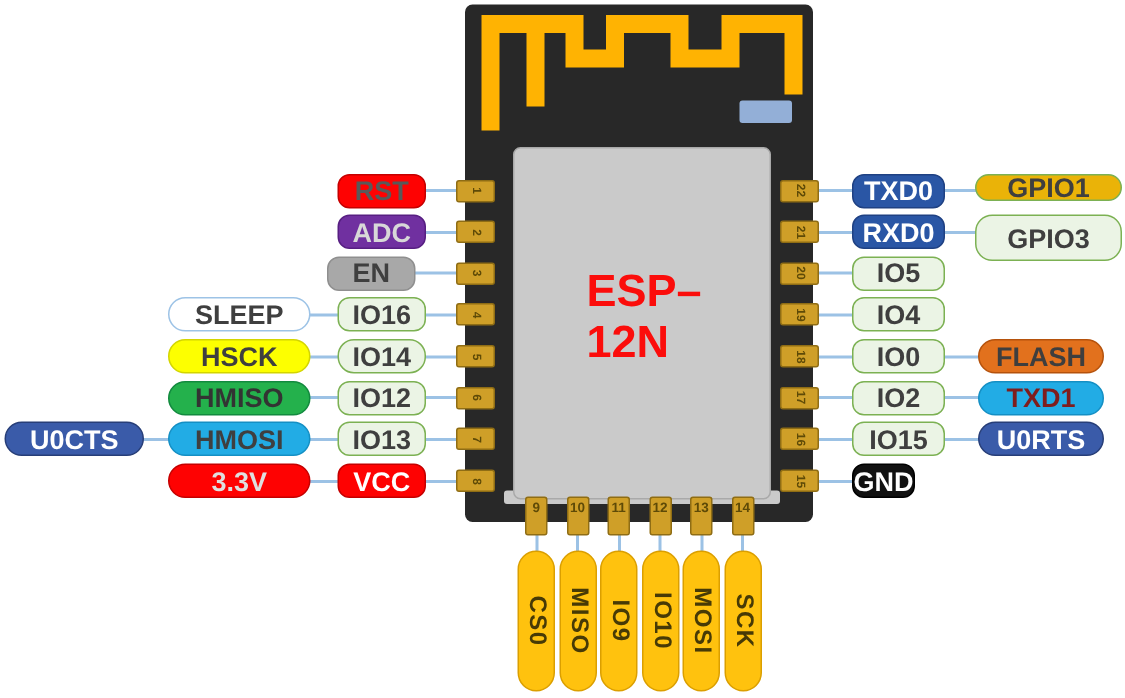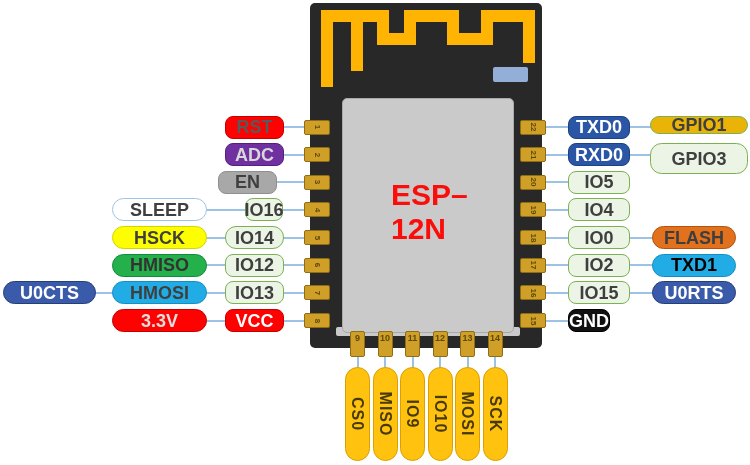--- a/index.html
+++ b/index.html
@@ -64,21 +64,21 @@
       <div class="pill" style="left: 225px; top: 143.15px; width: 59px; height: 23px; background: rgb(112, 48, 160); border: 1.5px solid rgb(87, 31, 130); color: rgb(216, 216, 216); border-radius: 8px;">ADC</div>
       <div class="wire" style="left: 240px; top: 181.3px; width: 72px; background: rgb(156, 194, 229);"></div>
       <div class="pad" style="left: 304px; top: 174.8px; width: 26px; height: 15px; background: rgb(207, 159, 40); border: 1px solid rgb(143, 109, 20);">
         <span class="num" style="color: rgb(94, 74, 7);">3</span>
       </div>
       <div class="pill" style="left: 218px; top: 170.8px; width: 59px; height: 23px; background: rgb(168, 168, 168); border: 1.5px solid rgb(143, 143, 143); color: rgb(63, 63, 63); border-radius: 8px;">EN</div>
       <div class="wire" style="left: 130px; top: 208.95px; width: 182px; background: rgb(156, 194, 229);"></div>
       <div class="pad" style="left: 304px; top: 202.45px; width: 26px; height: 15px; background: rgb(207, 159, 40); border: 1px solid rgb(143, 109, 20);">
         <span class="num" style="color: rgb(94, 74, 7);">4</span>
       </div>
-      <div class="pill" style="left: 225px; top: 198.45px; width: 38px; height: 23px; background: rgb(235, 244, 229); border: 1.5px solid rgb(124, 177, 83); color: rgb(63, 63, 63); border-radius: 8px; margin-left: 20px;">IO16</div>
+      <div class="pill" style="left: 225px; top: 198.45px; width: 59px; height: 23px; background: rgb(235, 244, 229); border: 1.5px solid rgb(124, 177, 83); color: rgb(63, 63, 63); border-radius: 8px;">IO16</div>
       <div class="pill" style="left: 112px; top: 198.45px; width: 95px; height: 23px; background: rgb(255, 255, 255); border: 1.5px solid rgb(157, 195, 230); color: rgb(63, 63, 63); border-radius: 11.5px;">SLEEP</div>
       <div class="wire" style="left: 130px; top: 236.6px; width: 182px; background: rgb(156, 194, 229);"></div>
       <div class="pad" style="left: 304px; top: 230.1px; width: 26px; height: 15px; background: rgb(207, 159, 40); border: 1px solid rgb(143, 109, 20);">
         <span class="num" style="color: rgb(94, 74, 7);">5</span>
       </div>
       <div class="pill" style="left: 225px; top: 226.1px; width: 59px; height: 23px; background: rgb(235, 244, 229); border: 1.5px solid rgb(124, 177, 83); color: rgb(63, 63, 63); border-radius: 11px;">IO14</div>
       <div class="pill" style="left: 112px; top: 226.1px; width: 95px; height: 23px; background: rgb(253, 255, 0); border: 1.5px solid rgb(211, 213, 0); color: rgb(63, 63, 63); border-radius: 11.5px;">HSCK</div>
       <div class="wire" style="left: 130px; top: 264.25px; width: 182px; background: rgb(156, 194, 229);"></div>
       <div class="pad" style="left: 304px; top: 257.75px; width: 26px; height: 15px; background: rgb(207, 159, 40); border: 1px solid rgb(143, 109, 20);">
         <span class="num" style="color: rgb(94, 74, 7);">6</span>
@@ -124,21 +124,21 @@
       <div class="pad" style="left: 520px; top: 230.1px; width: 26px; height: 15px; background: rgb(207, 159, 40); border: 1px solid rgb(143, 109, 20);">
         <span class="num" style="color: rgb(94, 74, 7);">18</span>
       </div>
       <div class="pill" style="left: 568px; top: 226.1px; width: 62px; height: 23px; background: rgb(235, 244, 229); border: 1.5px solid rgb(124, 177, 83); color: rgb(63, 63, 63); border-radius: 8px;">IO0</div>
       <div class="pill" style="left: 652px; top: 226.1px; width: 84px; height: 23px; background: rgb(226, 113, 29); border: 1.5px solid rgb(181, 82, 12); color: rgb(62, 62, 62); border-radius: 11.5px;">FLASH</div>
       <div class="wire" style="left: 540px; top: 264.25px; width: 122px; background: rgb(156, 194, 229);"></div>
       <div class="pad" style="left: 520px; top: 257.75px; width: 26px; height: 15px; background: rgb(207, 159, 40); border: 1px solid rgb(143, 109, 20);">
         <span class="num" style="color: rgb(94, 74, 7);">17</span>
       </div>
       <div class="pill" style="left: 568px; top: 253.75px; width: 62px; height: 23px; background: rgb(235, 244, 229); border: 1.5px solid rgb(124, 177, 83); color: rgb(63, 63, 63); border-radius: 8px;">IO2</div>
-      <div class="pill" style="left: 652px; top: 253.75px; width: 84px; height: 23px; background: rgb(34, 172, 229); border: 1.5px solid rgb(20, 143, 196); color: #000000; border-radius: 11.5px;">TXD1</div>
+      <div class="pill" style="left: 652px; top: 253.75px; width: 84px; height: 23px; background: rgb(34, 172, 229); border: 1.5px solid rgb(20, 143, 196); color: #7f1d1d; border-radius: 11.5px;">TXD1</div>
       <div class="wire" style="left: 540px; top: 291.9px; width: 122px; background: rgb(156, 194, 229);"></div>
       <div class="pad" style="left: 520px; top: 285.4px; width: 26px; height: 15px; background: rgb(207, 159, 40); border: 1px solid rgb(143, 109, 20);">
         <span class="num" style="color: rgb(94, 74, 7);">16</span>
       </div>
       <div class="pill" style="left: 568px; top: 281.4px; width: 62px; height: 23px; background: rgb(235, 244, 229); border: 1.5px solid rgb(124, 177, 83); color: rgb(63, 63, 63); border-radius: 8px;">IO15</div>
       <div class="pill" style="left: 652px; top: 281.4px; width: 84px; height: 23px; background: rgb(58, 91, 169); border: 1.5px solid rgb(39, 62, 120); color: rgb(255, 255, 255); border-radius: 11.5px;">U0RTS</div>
       <div class="wire" style="left: 540px; top: 319.55px; width: 60px; background: rgb(156, 194, 229);"></div>
       <div class="pad" style="left: 520px; top: 313.05px; width: 26px; height: 15px; background: rgb(207, 159, 40); border: 1px solid rgb(143, 109, 20);">
         <span class="num" style="color: rgb(94, 74, 7);">15</span>
       </div>

